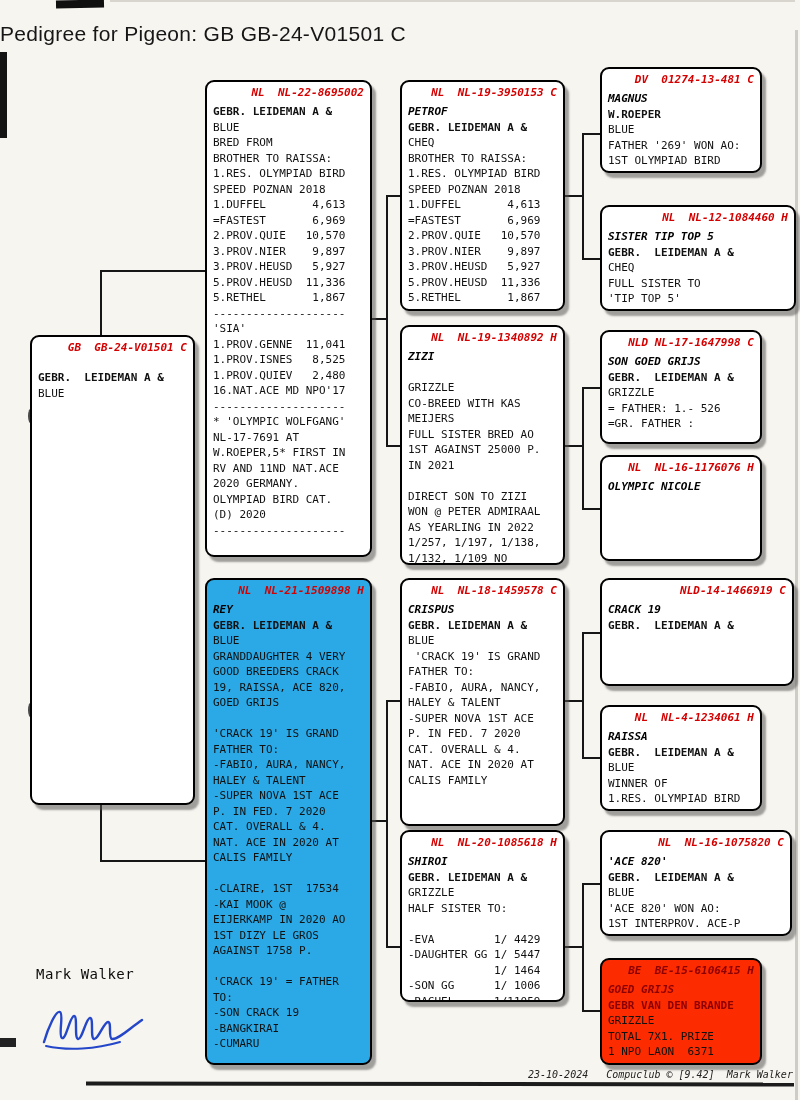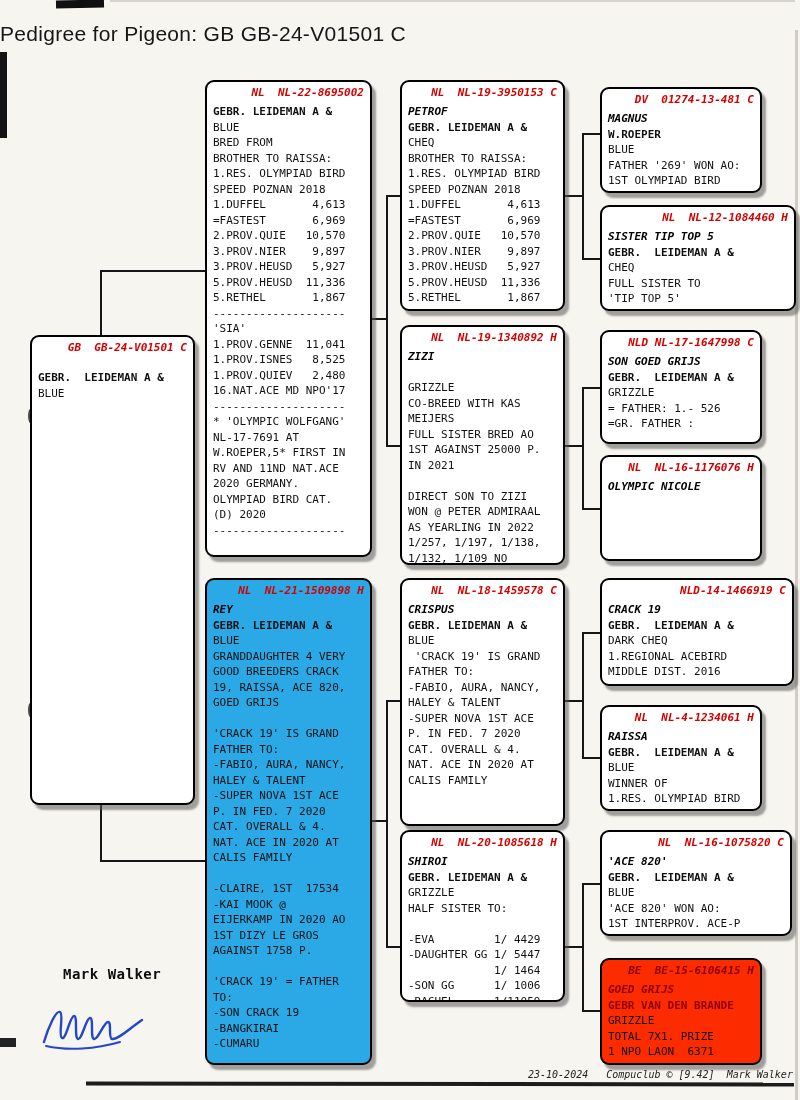--- a/index.html
+++ b/index.html
@@ -35,21 +35,21 @@
   }
   .pname{font-size:11px;font-weight:bold;font-style:italic;color:#000;line-height:15.5px;white-space:pre}
   .breeder{font-size:11px;font-weight:bold;line-height:15.5px;white-space:pre}
   .txt{font-size:11px;line-height:15.5px;white-space:pre-wrap}
   .box.blue{background:var(--box-blue)}
   .box.red{background:var(--box-red)}
   .box.red .hdr,.box.red .pname,.box.red .breeder{color:#8b0000}
   .line{position:absolute;background:#161616}
   .owner{
     position:absolute;left:36px;top:966px;
-    font-size:14px;font-weight:bold;letter-spacing:.5px;color:#0d0d0d;margin-left:27px;
+    font-size:14px;font-weight:normal;letter-spacing:.5px;color:#0d0d0d;
   }
   .footer{
     position:absolute;left:528px;top:1069px;
     font-size:10px;font-style:italic;color:#222;white-space:pre;
   }
   .signature{position:absolute;left:38px;top:998px;color:var(--sig-blue)}
   .artifact{position:absolute;pointer-events:none}
   .penmark{
     position:absolute;width:7px;height:16px;
     border-left:2px solid #4a4a4a;border-radius:50% 0 0 50%;
@@ -229,21 +229,21 @@
   <div class="txt">GRIZZLE
 HALF SISTER TO:
 
 -EVA         1/ 4429
 -DAUGHTER GG 1/ 5447
              1/ 1464
 -SON GG      1/ 1006
 -RACHEL      1/11059</div>
 </div>
 
-<div class="box" style="left:600px;top:87px;width:162px;height:106px">
+<div class="box" style="left:600px;top:67px;width:162px;height:106px">
   <div class="hdr">DV  01274-13-481 C</div>
   <div class="pname">MAGNUS</div>
   <div class="breeder">W.ROEPER</div>
   <div class="txt">BLUE
 FATHER '269' WON AO:
 1ST OLYMPIAD BIRD</div>
 </div>
 
 <div class="box" style="left:600px;top:205px;width:196px;height:106px">
   <div class="hdr">NL  NL-12-1084460 H</div>
@@ -266,23 +266,20 @@
 <div class="box" style="left:600px;top:455px;width:162px;height:106px">
   <div class="hdr">NL  NL-16-1176076 H</div>
   <div class="pname">OLYMPIC NICOLE</div>
   <div class="breeder"></div>
 </div>
 
 <div class="box" style="left:600px;top:578px;width:194px;height:108px">
   <div class="hdr">NLD-14-1466919 C</div>
   <div class="pname">CRACK 19</div>
   <div class="breeder">GEBR.  LEIDEMAN A &amp;</div>
-  <div class="txt">DARK CHEQ
-1.REGIONAL ACEBIRD
-MIDDLE DIST. 2016</div>
 </div>
 
 <div class="box" style="left:600px;top:705px;width:162px;height:106px">
   <div class="hdr">NL  NL-4-1234061 H</div>
   <div class="pname">RAISSA</div>
   <div class="breeder">GEBR.  LEIDEMAN A &amp;</div>
   <div class="txt">BLUE
 WINNER OF
 1.RES. OLYMPIAD BIRD</div>
 </div>

